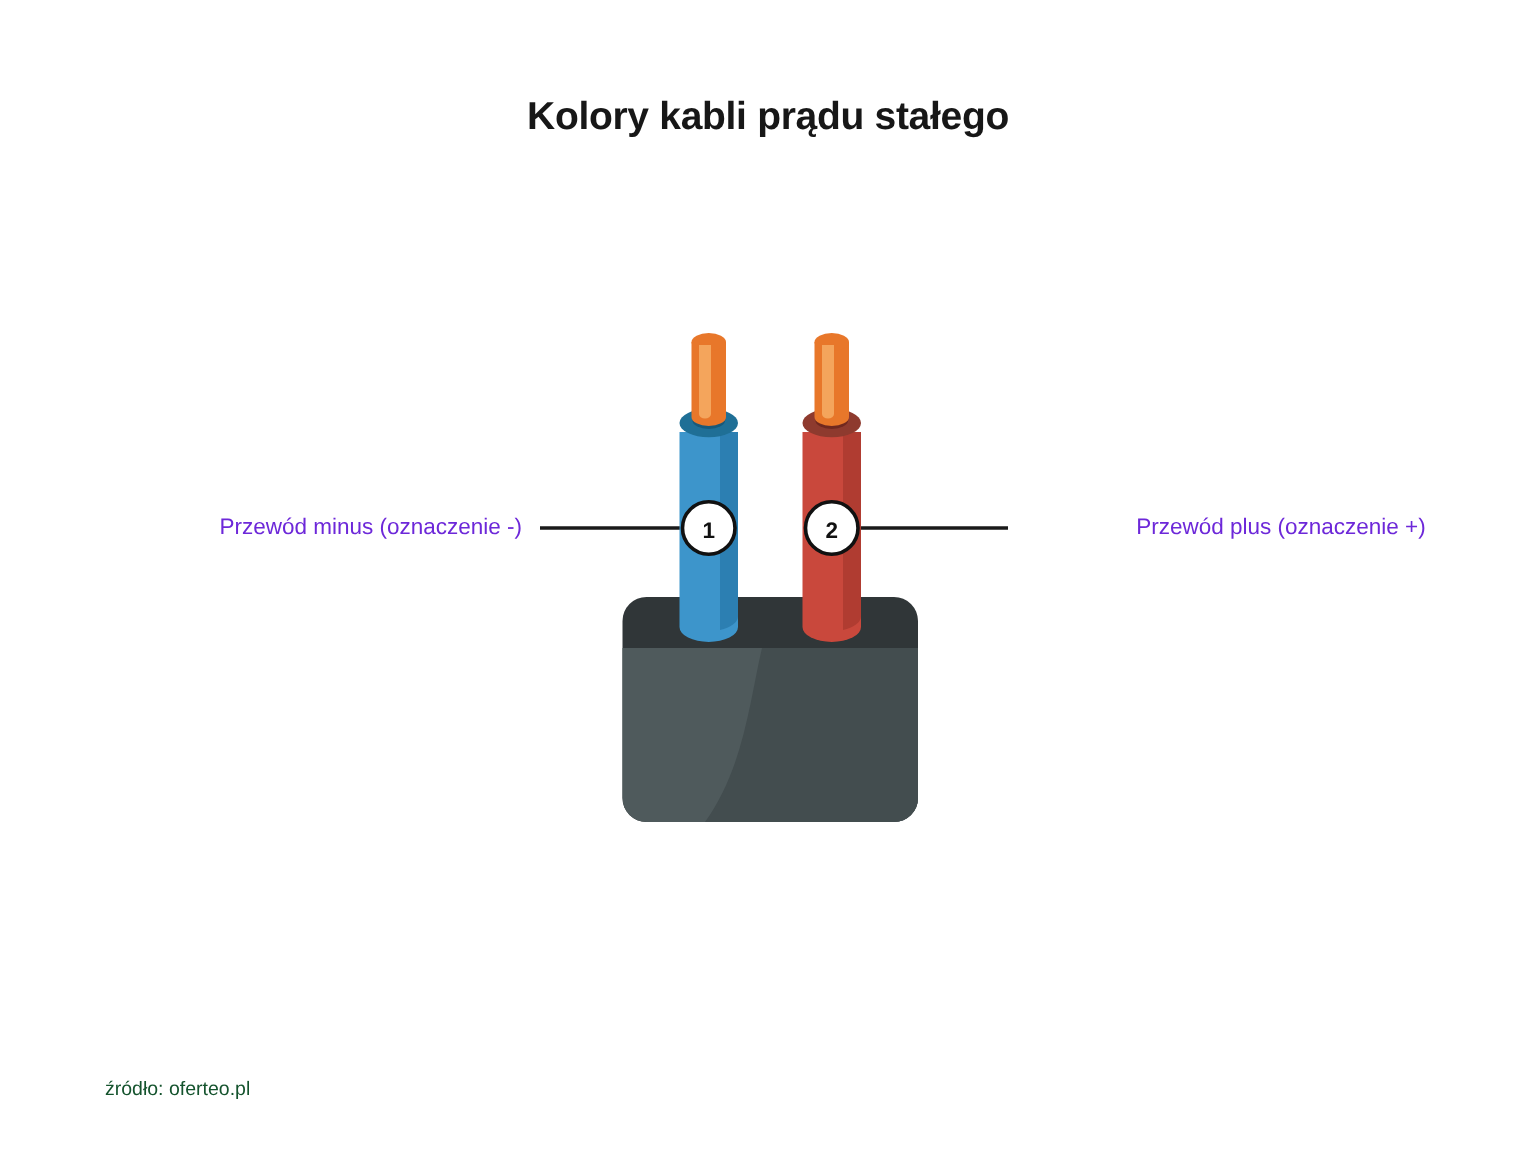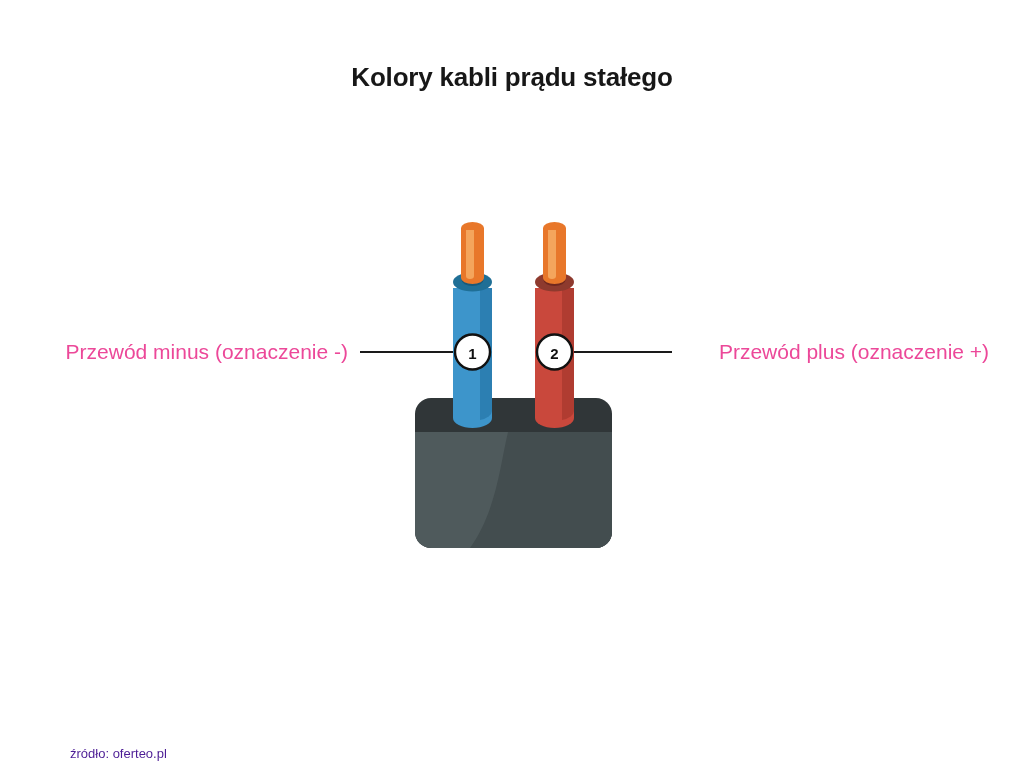--- a/index.html
+++ b/index.html
@@ -36,45 +36,44 @@
     font-weight: bold;
     color: #171717;
     letter-spacing: -0.2px;
     white-space: nowrap;
   }
 
   
   .callout-label {
     position: absolute;
     top: 341px;
-    font-size: 21px;
-    color: #ec4899;
+    font-size: 15px;
+    color: #6d28d9;
     white-space: nowrap;
     line-height: 22px;
   }
   .callout-label.left {
     left: 0;
     width: 348px;
     text-align: right;
   }
   .callout-label.right {
     left: 684px;
     width: 340px;
     text-align: center;
   }
 
   
   .source-credit {
     position: absolute;
     left: 70px;
     top: 718px;
     font-size: 13px;
-    color: #4c1d95;
+    color: #14532d;
     white-space: nowrap;
-    margin-top: 28px;
   }
 
   
   #illustration {
     position: absolute;
     left: 0;
     top: 0;
     width: 1024px;
     height: 768px;
   }

